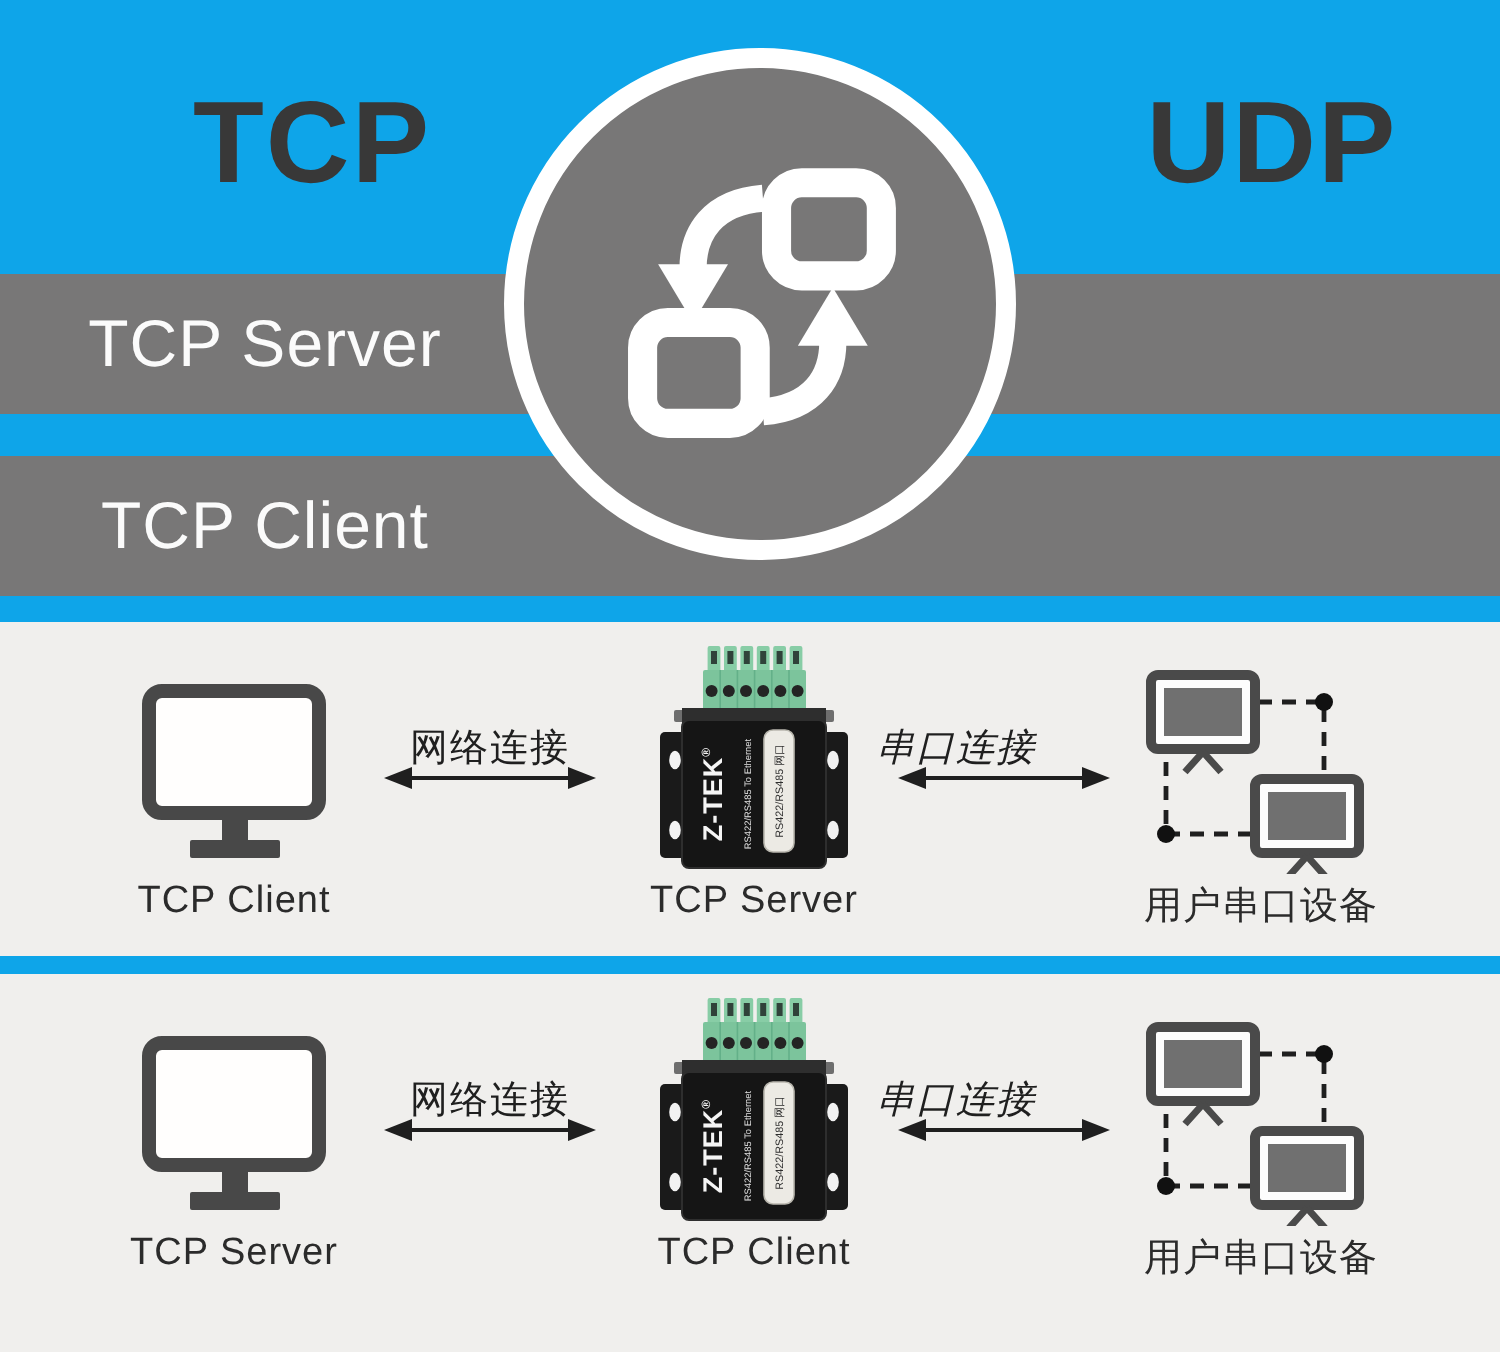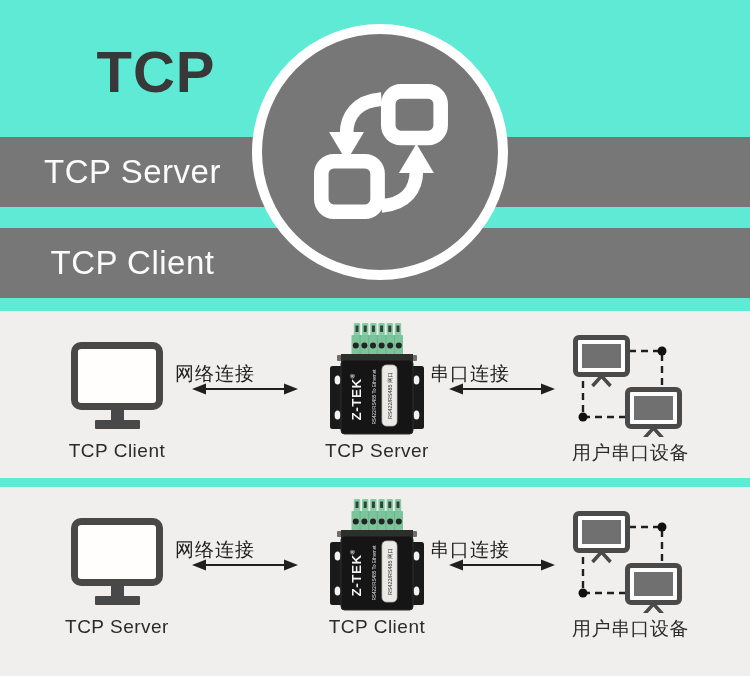--- a/index.html
+++ b/index.html
@@ -1,18 +1,18 @@
 <!DOCTYPE html>
 <html><head>
 <meta charset="utf-8">
 <style>
   * { margin:0; padding:0; box-sizing:border-box; }
   html,body { background:#fff; }
   #app {
-    position:relative; width:750px; height:676px; background:#5eead4;
+    position:relative; width:750px; height:676px; background:#0ea5e9;
     overflow:hidden; font-family:"Liberation Sans", sans-serif;
   }
 
   
   .big-title {
     position:absolute; top:40px; width:200px; text-align:center;
     font-size:58px; font-weight:600; color:#383838; letter-spacing:1px; line-height:1.1;
   }
   #title-left  { left:56px; }
   #title-right { left:536px; }
@@ -42,25 +42,25 @@
 
   .icon-label {
     position:absolute; top:129px; text-align:center;
     font-size:19px; color:#2b2b2b; letter-spacing:0.5px;
   }
   .pc-label     { left:42px;  width:150px; }
   .device-label { left:302px; width:150px; }
   .sdev-label   { left:553px; width:155px; }
 
   .link-label {
-    position:absolute; top:50px; width:140px; 
+    position:absolute; top:50px; width:140px; text-align:center;
     font-size:19px; color:#1f1f1f; letter-spacing:1px;
   }
   .net-label    { left:175px; }
-  .serial-label { left:430px; }
+  .serial-label { left:408px;font-style:italic; }
 
   .net-arrow    { position:absolute; left:192px; top:70px; width:106px; height:16px; }
   .serial-arrow { position:absolute; left:449px; top:70px; width:106px; height:16px; }
 
   
   .pc { position:absolute; left:71px; top:31px; width:92px; }
   .pc-screen {
     width:92px; height:68px; border:7px solid #484848; border-radius:10px;
     background:#fffefd;
   }
@@ -69,20 +69,21 @@
 
   .device-art { position:absolute; left:330px; top:12px; width:94px; height:112px; }
   .sdev-art   { position:absolute; left:565px; top:18px; width:126px; height:108px; }
 </style>
 </head>
 <body>
 
 <div id="app">
 
   <div class="big-title" id="title-left">TCP</div>
+  <div class="big-title" id="title-right">UDP</div>
 
   <div class="mode-bar" id="bar-0">
     <span class="bar-label left">TCP Server</span>
   </div>
   <div class="mode-bar" id="bar-1">
     <span class="bar-label left">TCP Client</span>
   </div>
 
   <div class="swap-circle">
     <svg width="165" height="165" viewBox="0 0 170 170">

